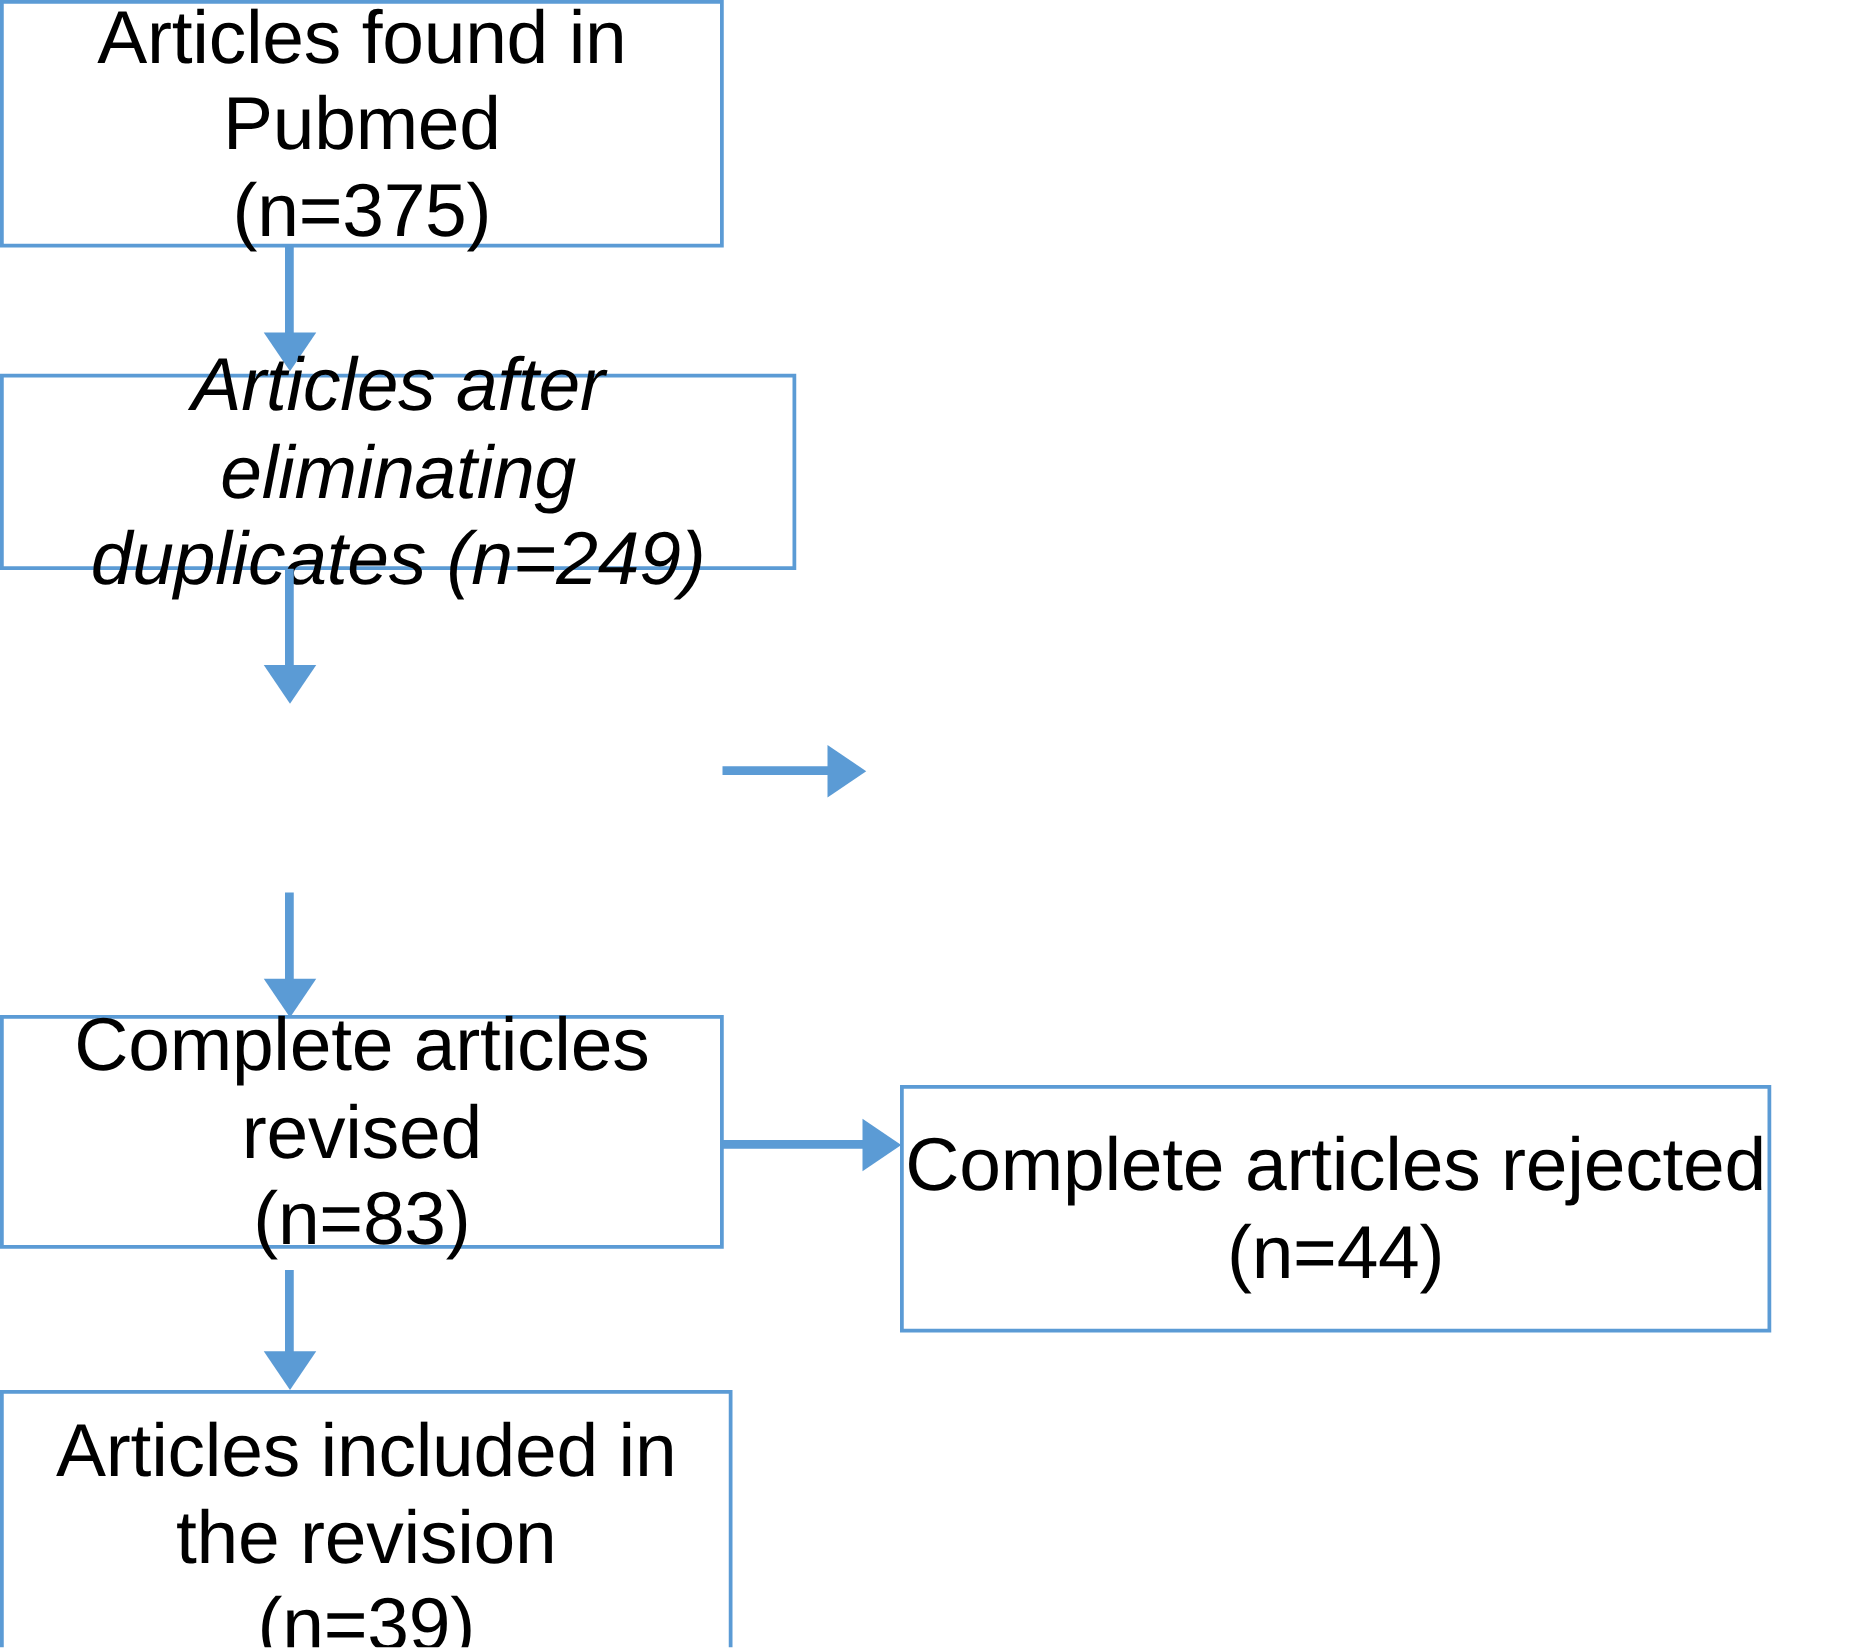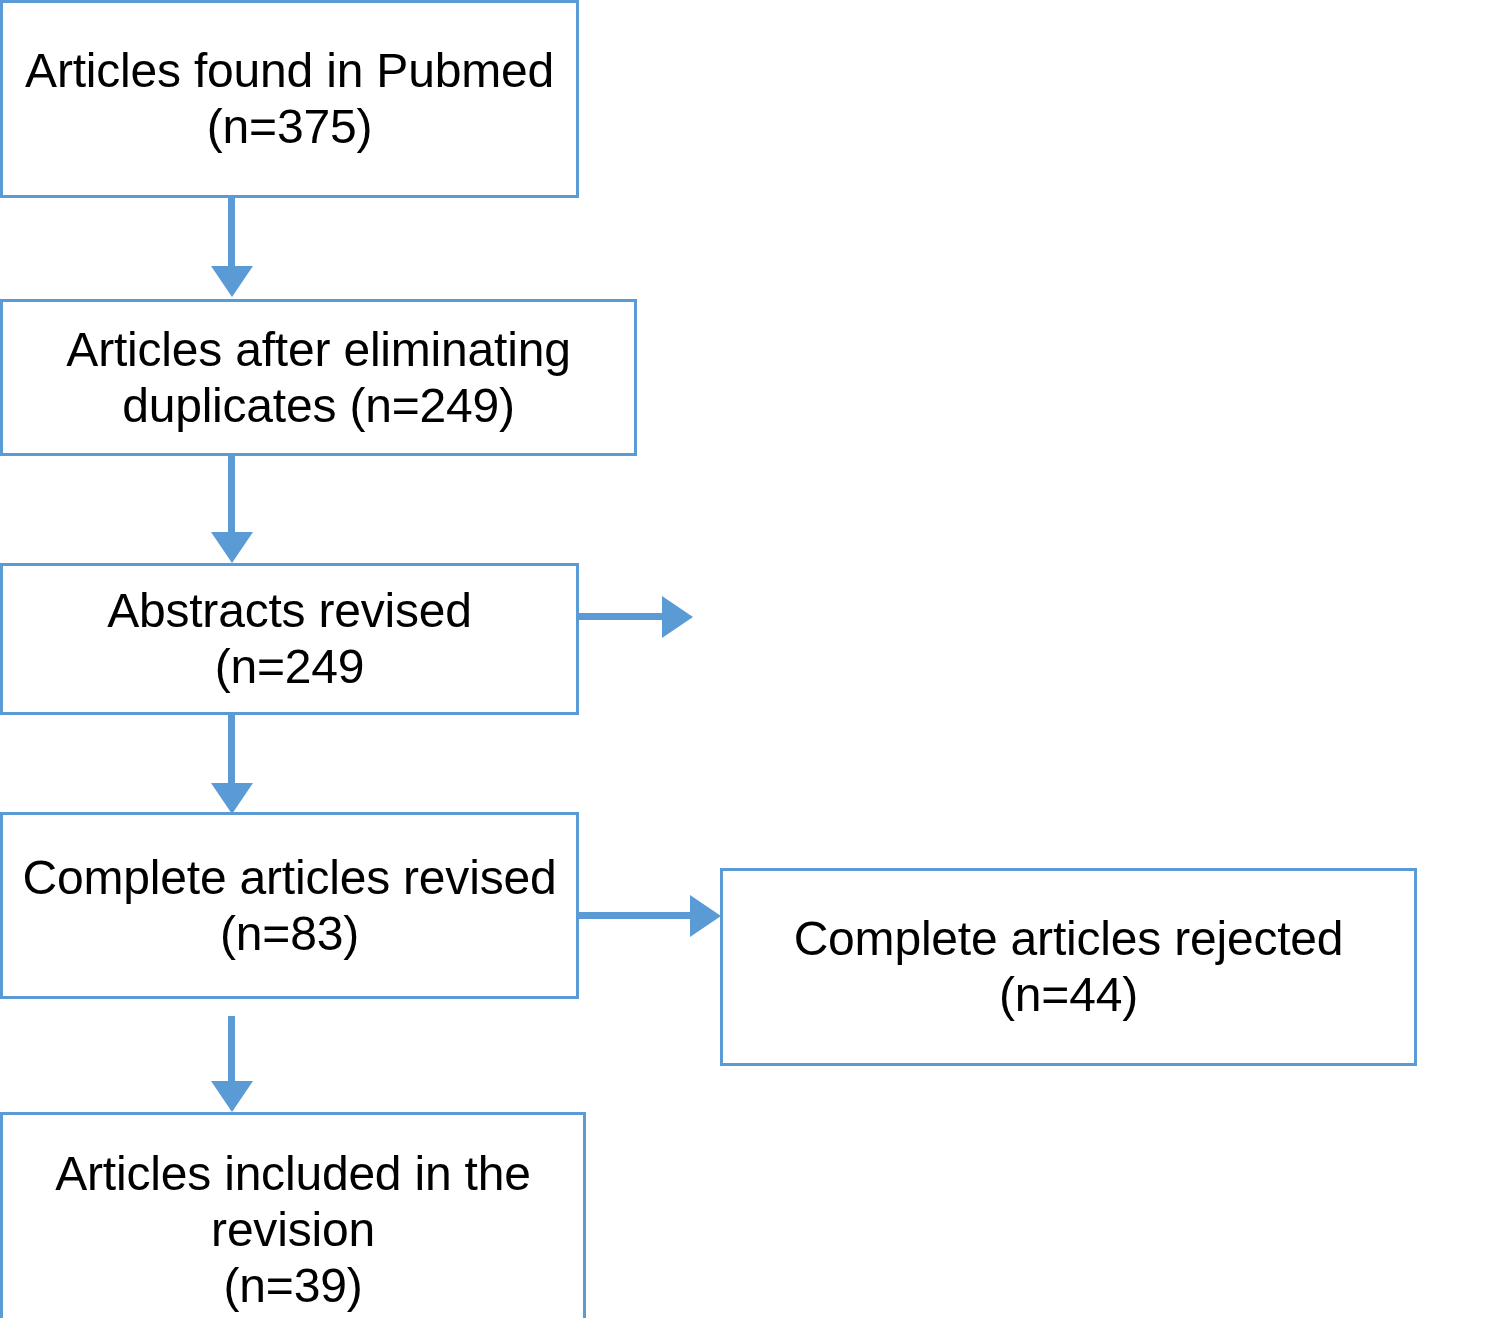--- a/index.html
+++ b/index.html
@@ -21,21 +21,21 @@
     border: 3px solid #5B9BD5;
     background: #ffffff;
     display: flex;
     align-items: center;
     justify-content: center;
     text-align: center;
     color: #000000;
     line-height: 1.16;
     white-space: pre-line;
     font-family: "Liberation Sans", sans-serif;
-    font-size: 48px;
+    font-size: 60px;
     letter-spacing: -0.2px;
   }
   .node.condensed {
     font-family: "DejaVu Sans", sans-serif;
     font-size: 40px;
     letter-spacing: -1.2px;
     line-height: 1.26;
   }
   
   .conn {
@@ -74,30 +74,28 @@
 <div id="canvas">
 
   <div class="node" style="left:0px; top:0px; width:579px; height:198px;">Articles found in Pubmed
 (n=375)</div>
 
   <div class="conn">
     <div class="v-line" style="left:228px; top:197px; height:72px;"></div>
     <div class="arrow-down" style="left:211px; top:266px;"></div>
   </div>
 
-  <div class="node" style="left:0px; top:299px; width:637px; height:157px;">Articles after eliminating
+  <div class="node" style="left:0px; top:299px; width:637px; height:157px;font-style:italic;">Articles after eliminating
 duplicates (n=249)</div>
 
   <div class="conn">
     <div class="v-line" style="left:228px; top:455px; height:80px;"></div>
     <div class="arrow-down" style="left:211px; top:532px;"></div>
   </div>
 
-  <div class="node" style="left:0px; top:563px; width:579px; height:152px;">Abstracts revised
-(n=249</div>
 
   <div class="conn">
     <div class="h-line" style="left:578px; top:613px; width:86px;"></div>
     <div class="arrow-right" style="left:662px; top:596px;"></div>
   </div>
 
 
   <div class="conn">
     <div class="v-line" style="left:228px; top:714px; height:72px;"></div>
     <div class="arrow-down" style="left:211px; top:783px;"></div>

